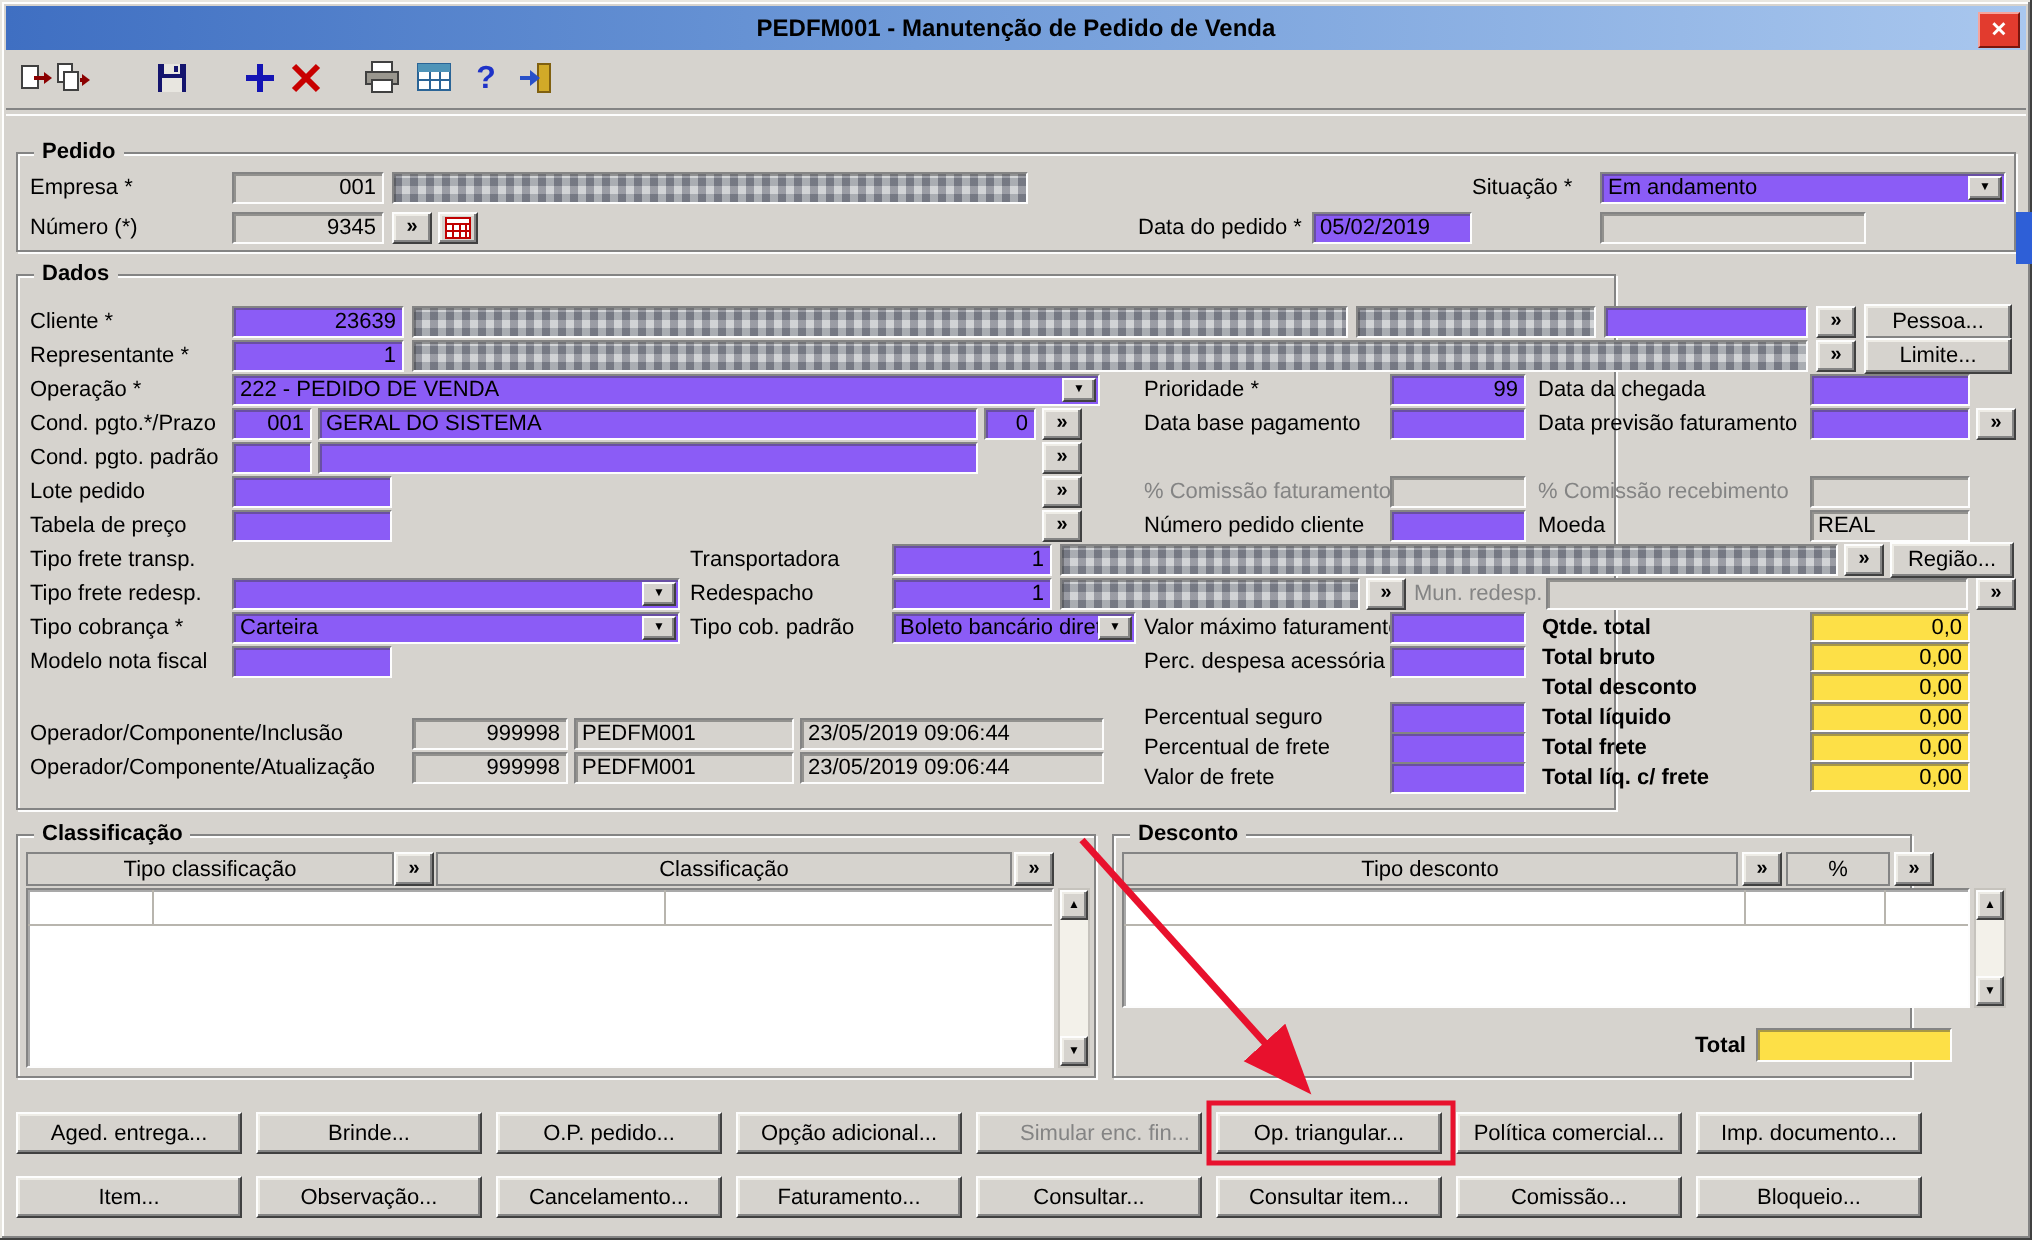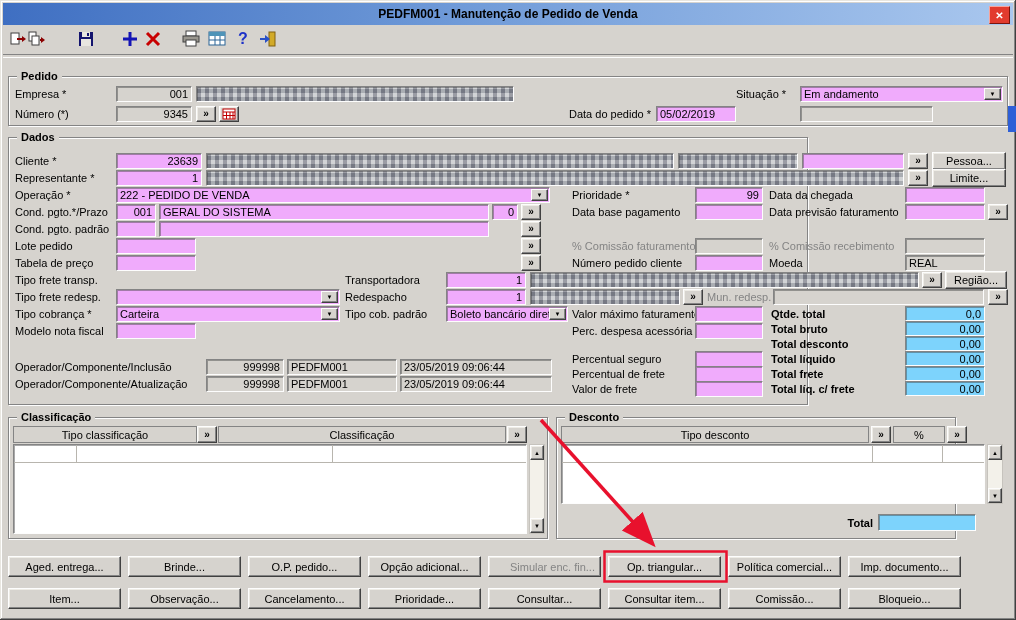--- a/index.html
+++ b/index.html
@@ -13,25 +13,25 @@
        border:1px solid;border-color:#f6a49c #7a150d #7a150d #f6a49c;color:#fff;font-weight:bold;font-size:10px;
        display:flex;align-items:center;justify-content:center;}
   .icon{position:absolute;width:20px;height:20px;}
   .sepline{position:absolute;left:3px;right:3px;height:2px;border-top:1px solid #848484;border-bottom:1px solid #fdfdfd;}
   .grp{position:absolute;border:1px solid #848484;box-shadow:inset 1px 1px 0 #fdfdfd,1px 1px 0 #fdfdfd;box-sizing:border-box;}
   .leg{position:absolute;top:-7px;left:8px;background:#d6d3ce;padding:0 4px;font-size:11px;font-weight:bold;line-height:13px;}
   .lbl{position:absolute;white-space:nowrap;font-size:11px;line-height:13px;color:#000;}
   .lbl.b{font-weight:bold;}
   .lbl.dis{color:#848484;}
   .lbl.r{text-align:right;}
-  .fld{position:absolute;height:16px;box-sizing:border-box;background:#f0abfc;
+  .fld{position:absolute;height:16px;box-sizing:border-box;background:#8b5cf6;
        border:1px solid;border-color:#848484 #fdfdfd #fdfdfd #848484;box-shadow:inset 1px 1px 0 rgba(64,64,64,.45);
        font-size:11px;line-height:14px;padding:0 3px;overflow:hidden;white-space:nowrap;}
   .fld.gray{background:#d6d3ce;}
-  .fld.yel{background:#7dd3fc;}
+  .fld.yel{background:#fde047;}
   .fld.r{text-align:right;}
   .redacted{background-color:#b4b8bd;
        background-image:repeating-linear-gradient(90deg,rgba(45,45,65,.28) 0 4px,rgba(255,255,255,.22) 4px 8px),
                         repeating-linear-gradient(0deg,rgba(90,95,105,.38) 0 4px,rgba(235,235,235,.30) 4px 8px);}
   .btn{position:absolute;box-sizing:border-box;background:#d6d3ce;
        border:1px solid;border-color:#fdfdfd #404040 #404040 #fdfdfd;
        box-shadow:inset -1px -1px 0 #848484,inset 1px 1px 0 #eeece6;
        font-size:11px;color:#000;display:flex;align-items:center;justify-content:center;cursor:default;}
   .btn.dis{color:#848484;}
   .xbtn{width:20px;height:16px;font-weight:bold;font-size:10px;line-height:10px;}
@@ -316,21 +316,21 @@
   <div class="btn act" style="left:248px;top:556px;">O.P. pedido...</div>
   <div class="btn act" style="left:368px;top:556px;">Opção adicional...</div>
   <div class="btn act dis" style="left:488px;top:556px;padding-left:16px;">Simular enc. fin...</div>
   <div class="btn act" style="left:608px;top:556px;">Op. triangular...</div>
   <div class="btn act" style="left:728px;top:556px;">Política comercial...</div>
   <div class="btn act" style="left:848px;top:556px;">Imp. documento...</div>
 
   <div class="btn act" style="left:8px;top:588px;">Item...</div>
   <div class="btn act" style="left:128px;top:588px;">Observação...</div>
   <div class="btn act" style="left:248px;top:588px;">Cancelamento...</div>
-  <div class="btn act" style="left:368px;top:588px;">Prioridade...</div>
+  <div class="btn act" style="left:368px;top:588px;">Faturamento...</div>
   <div class="btn act" style="left:488px;top:588px;">Consultar...</div>
   <div class="btn act" style="left:608px;top:588px;">Consultar item...</div>
   <div class="btn act" style="left:728px;top:588px;">Comissão...</div>
   <div class="btn act" style="left:848px;top:588px;">Bloqueio...</div>
 
   <div style="position:absolute;right:0;top:106px;width:8px;height:26px;background:#2e5fd7;z-index:70;"></div>
 
   <svg class="overlay">
     <defs>
       <marker id="ah" markerWidth="12" markerHeight="10" refX="8" refY="4" orient="auto">

